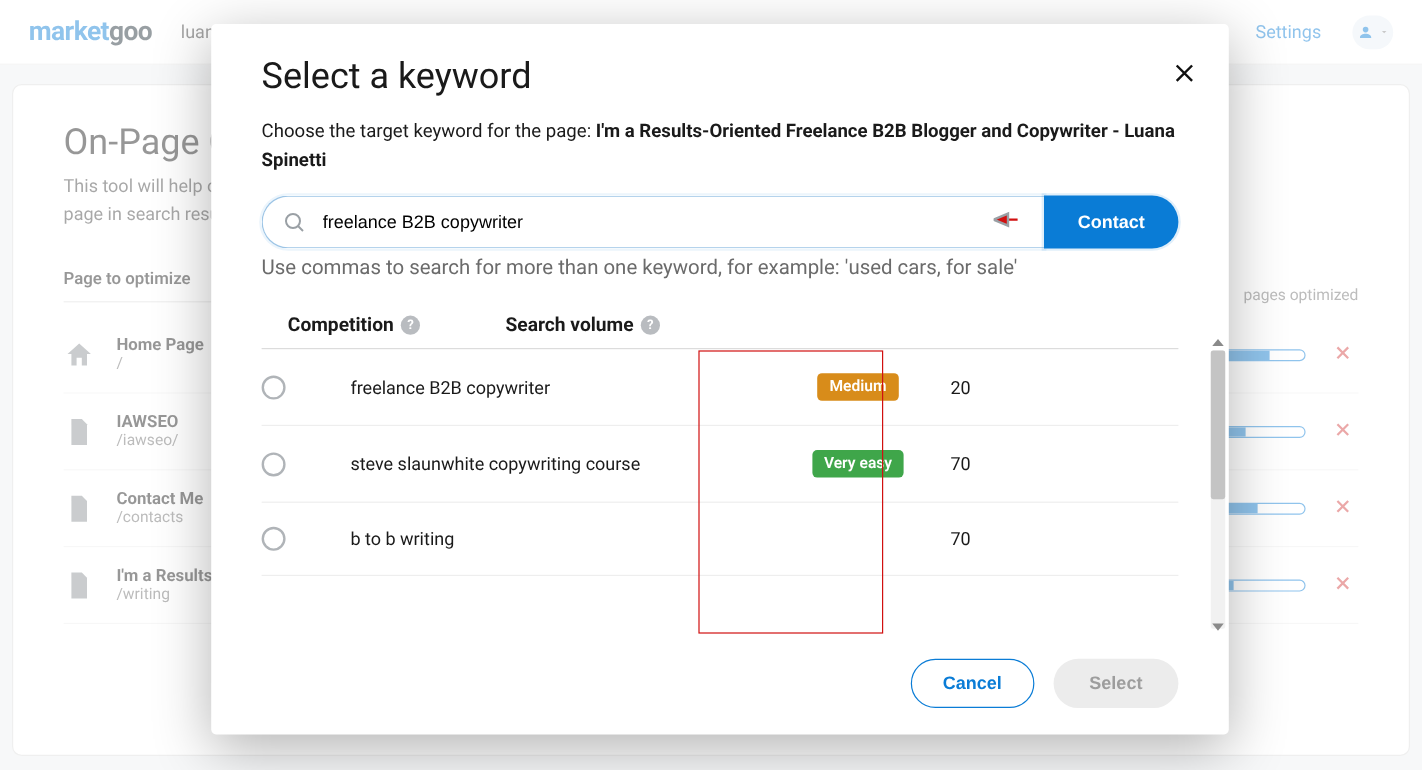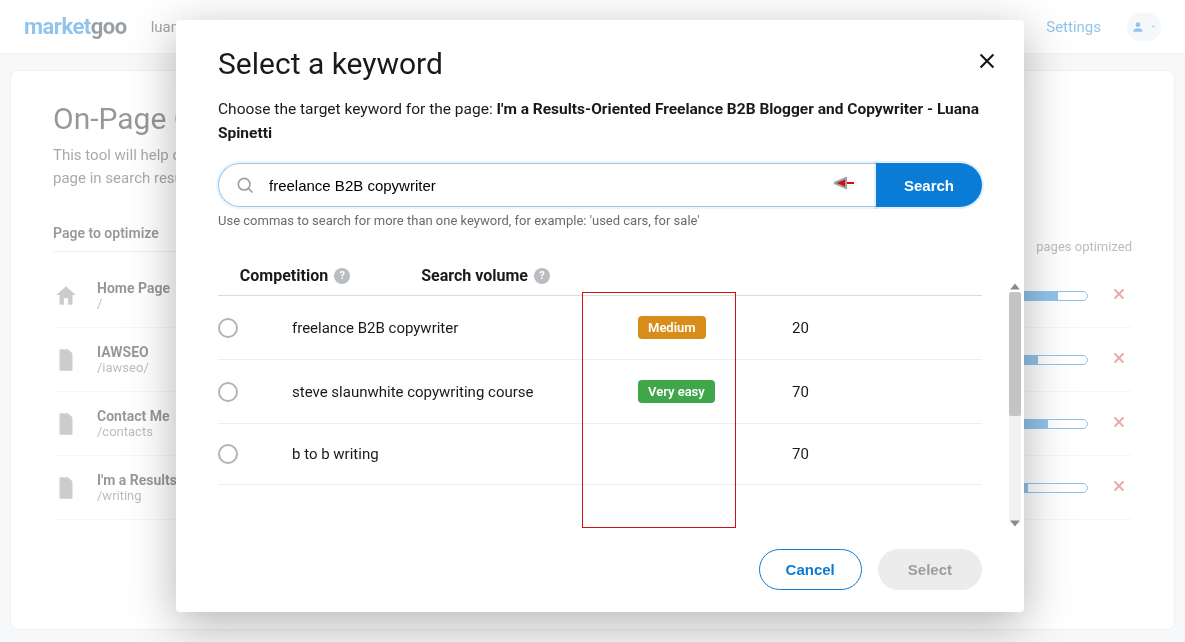--- a/index.html
+++ b/index.html
@@ -100,32 +100,32 @@
     box-shadow:0 0 0 2px rgba(10,124,214,.08);
   }
   .search-box svg{width:20px;height:20px;stroke:#9aa0a5;stroke-width:2;fill:none;margin-right:12px}
   .search-box input{border:none;outline:none;font-size:15px;flex:1;background:transparent}
   .arrow-anno{margin-left:12px}
   .search-btn{
     background:var(--blue);color:#fff;font-weight:600;font-size:15px;
     border:none;border-radius:0 24px 24px 0;height:44px;padding:0 28px;cursor:pointer;
     box-shadow:0 0 0 2px rgba(10,124,214,.12);
   }
-  .hint{color:var(--muted);font-size:13px;margin-bottom:38px}
+  .hint{color:var(--muted);font-size:17px;margin-bottom:28px}
   
   .kh{display:flex;align-items:center;border-bottom:1px solid var(--border);padding:0 0 10px 0;position:relative}
   .kh .c1{flex:1;font-weight:700;font-size:16px}
   .kh .c2{flex:0 0 154px;text-align:center;font-weight:700;font-size:16px;display:flex;align-items:center;justify-content:center;gap:6px}
   .kh .c3{flex:0 0 190px;text-align:right;font-weight:700;font-size:16px;display:flex;align-items:center;justify-content:flex-end;gap:6px;padding-right:12px}
   .q{width:16px;height:16px;border-radius:50%;background:#b9bcc0;color:#fff;display:inline-flex;align-items:center;justify-content:center;font-size:11px;font-weight:700}
   .kr{display:flex;align-items:center;padding:20px 0;border-bottom:1px solid #eee}
   .kr:last-child{border-bottom:none}
   .radio{width:20px;height:20px;border:2px solid #b0b4b8;border-radius:50%;margin-right:54px;cursor:pointer}
   .kw-name{flex:1;font-size:15px}
-  .comp{flex:0 0 154px;text-align:left}
+  .comp{flex:0 0 154px;text-align:center}
   .badge{display:inline-block;padding:4px 10px;border-radius:4px;color:#fff;font-size:13px;font-weight:600}
   .badge.medium{background:var(--orange)}
   .badge.easy,.badge.very-easy{background:var(--green)}
   .vol{flex:0 0 190px;text-align:left;font-size:15px;padding-right:20px}
   
   .anno-rect{
     position:absolute;
     border:1.5px solid #d11010;
     pointer-events:none;
   }
@@ -272,21 +272,21 @@
         <svg viewBox="0 0 24 24">
             <circle cx="11" cy="11" r="7"></circle>
             <path d="M21 21l-5-5"></path>
           </svg>
         <input type="text" value="freelance B2B copywriter" style="">
         <svg class="arrow-anno" width="76" height="16">
           <line x1="76" y1="8" x2="8" y2="8" stroke="#d11010" stroke-width="2"></line>
           <polygon points="0,8 12,3 12,13" fill="#d11010"></polygon>
         </svg>
       </div>
-      <button class="search-btn">Search</button>
+      <button class="search-btn">Contact</button>
     </div>
     <div class="hint">Use commas to search for more than one keyword, for example: 'used cars, for sale'</div>
 
     <div class="kh">
       <div class="c2">
         <span>Competition</span>
         <span class="q">?</span>
       </div>
       <div class="c3">
         <span>Search volume</span>

